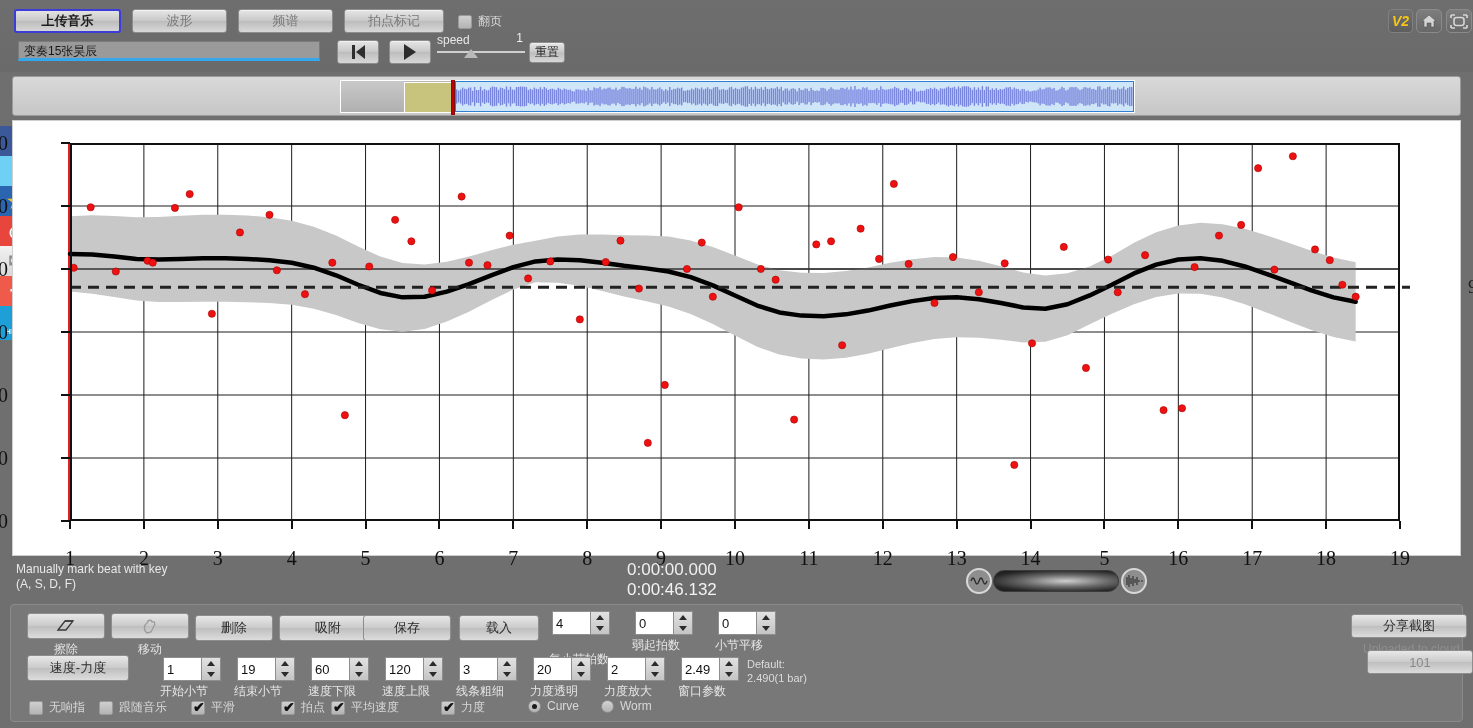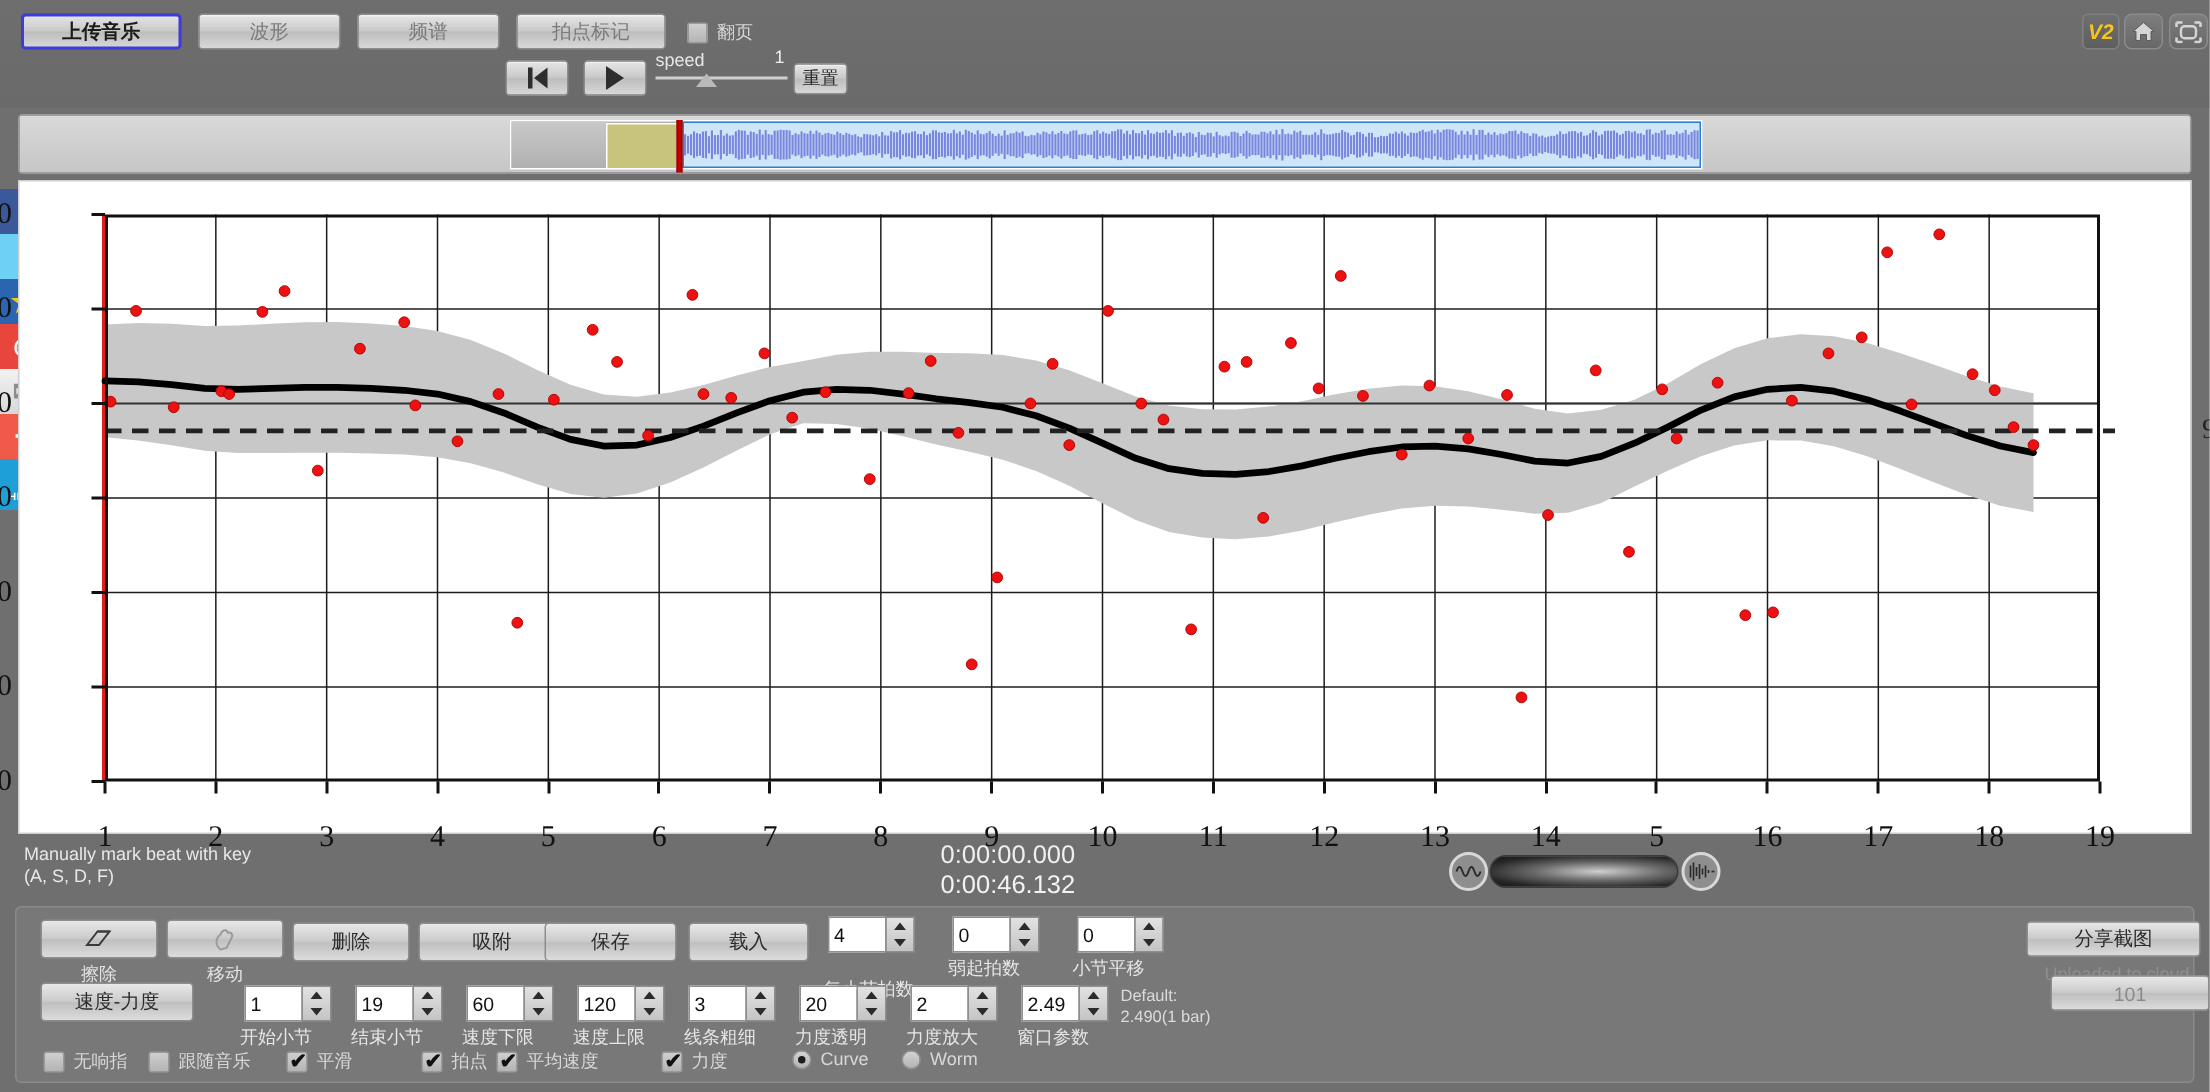--- a/index.html
+++ b/index.html
@@ -263,20 +263,21 @@
     <div class="btn bold focus" id="tab-upload">上传音乐</div>
     <div class="btn dim" id="tab-wave">波形</div>
     <div class="btn dim" id="tab-spec">频谱</div>
     <div class="btn dim" id="tab-beat">拍点标记</div>
 
     <div class="chk-wrap" id="chk-page">
       <div class="chk"></div>
       <span class="chk-label">翻页</span>
     </div>
 
+    <div class="songfield">变奏15张昊辰</div>
 
     <div class="btn transport" id="btn-rewind">
       <div class="bar-left"></div>
       <div class="tri-left"></div>
     </div>
     <div class="btn transport" id="btn-play">
       <div class="tri-right"></div>
     </div>
 
     <div class="speedbox">

